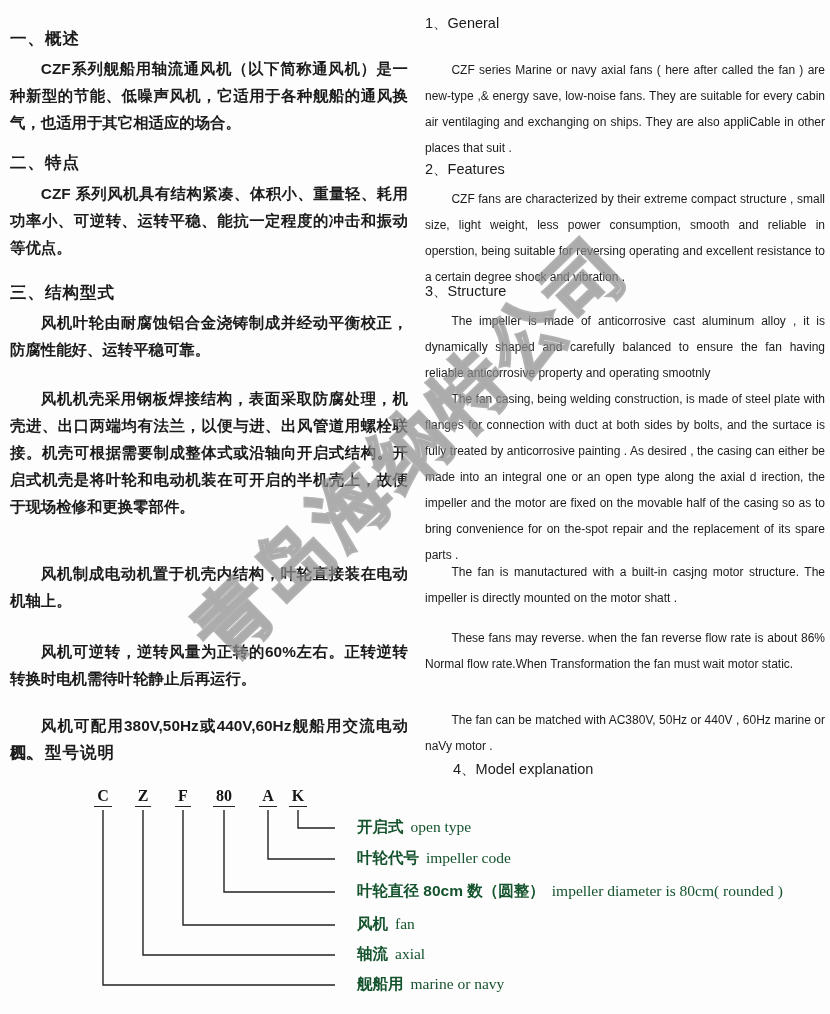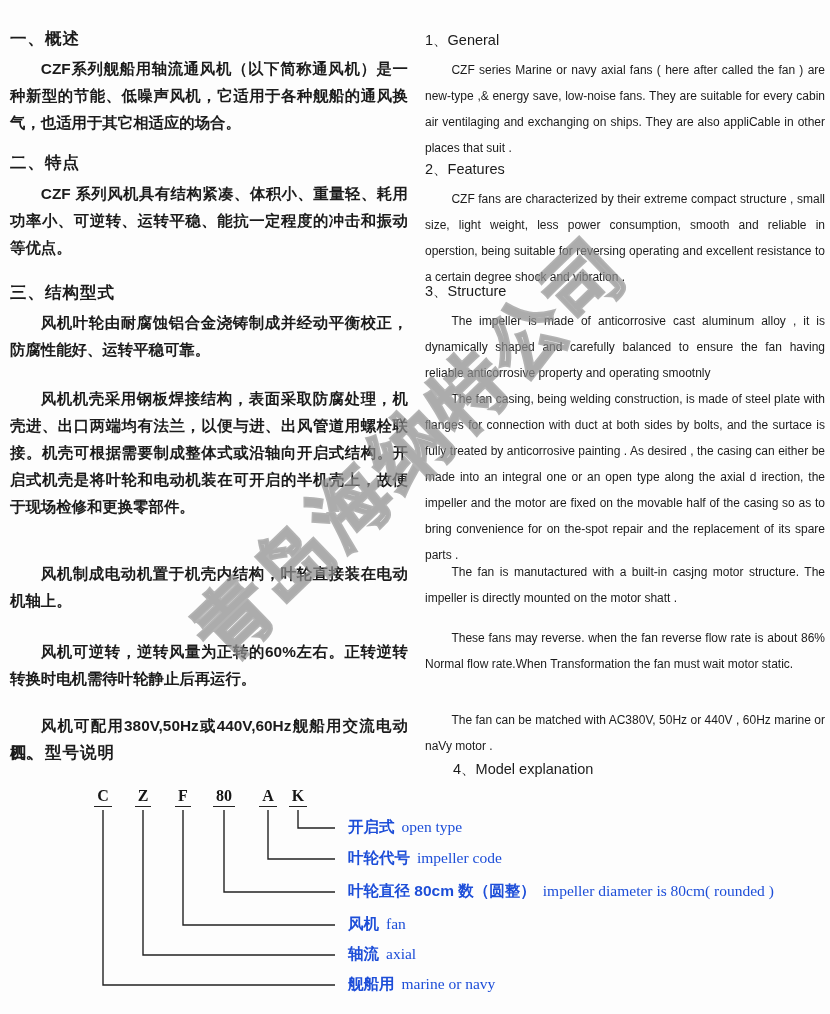--- a/index.html
+++ b/index.html
@@ -38,21 +38,21 @@
   }
 
   
   .lh1{top:28px;} .lp1{top:55px;}
   .lh2{top:152px;} .lp2{top:180px;}
   .lh3{top:282px;} .lp3a{top:309px;} .lp3b{top:385px;}
   .lp3c{top:560px;} .lp3d{top:638px;} .lp3e{top:712px;}
   .lh4{top:742px;}
 
   
-  .rh1{top:31px;} .rp1{top:57px;}
+  .rh1{top:14px;} .rp1{top:57px;}
   .rh2{top:160px;} .rp2{top:186px;}
   .rh3{top:282px;} .rp3a{top:308px;} .rp3b{top:386px;}
   .rp3c{top:559px;} .rp3d{top:625px;} .rp3e{top:707px;}
   .rh4{top:760px;}
 
   
   .watermark{
     position:absolute;left:412px;top:448px;
     transform:translate(-50%,-50%) rotate(-44deg);
     transform-origin:center;
@@ -71,22 +71,22 @@
     position:absolute;top:2px;height:20px;width:34px;
     text-align:center;
     font-family:"Liberation Serif",serif;
     font-size:16px;font-weight:600;color:#161616;
   }
   .code-letter .ul{display:inline-block;padding:0 3px 1px 3px;border-bottom:1.6px solid #222;}
   .cl-0{left:86px;} .cl-1{left:126px;} .cl-2{left:166px;}
   .cl-3{left:207px;} .cl-4{left:251px;} .cl-5{left:281px;}
 
   .diag-label{
-    position:absolute;left:348px;height:22px;white-space:nowrap;
-    font-size:15.5px;color:#1d4ed8;
+    position:absolute;left:357px;height:22px;white-space:nowrap;
+    font-size:15.5px;color:#14532d;
   }
   .diag-label .zh{font-weight:700;margin-right:7px;font-family:"Liberation Sans",sans-serif;}
   .diag-label .en{font-weight:400;font-family:"Liberation Serif",serif;font-size:15.5px;}
   .dl-0{top:32px;} .dl-1{top:63px;} .dl-2{top:96px;}
   .dl-3{top:129px;} .dl-4{top:159px;} .dl-5{top:189px;}
 </style>
 </head>
 <body>
 
 <div class="page">

